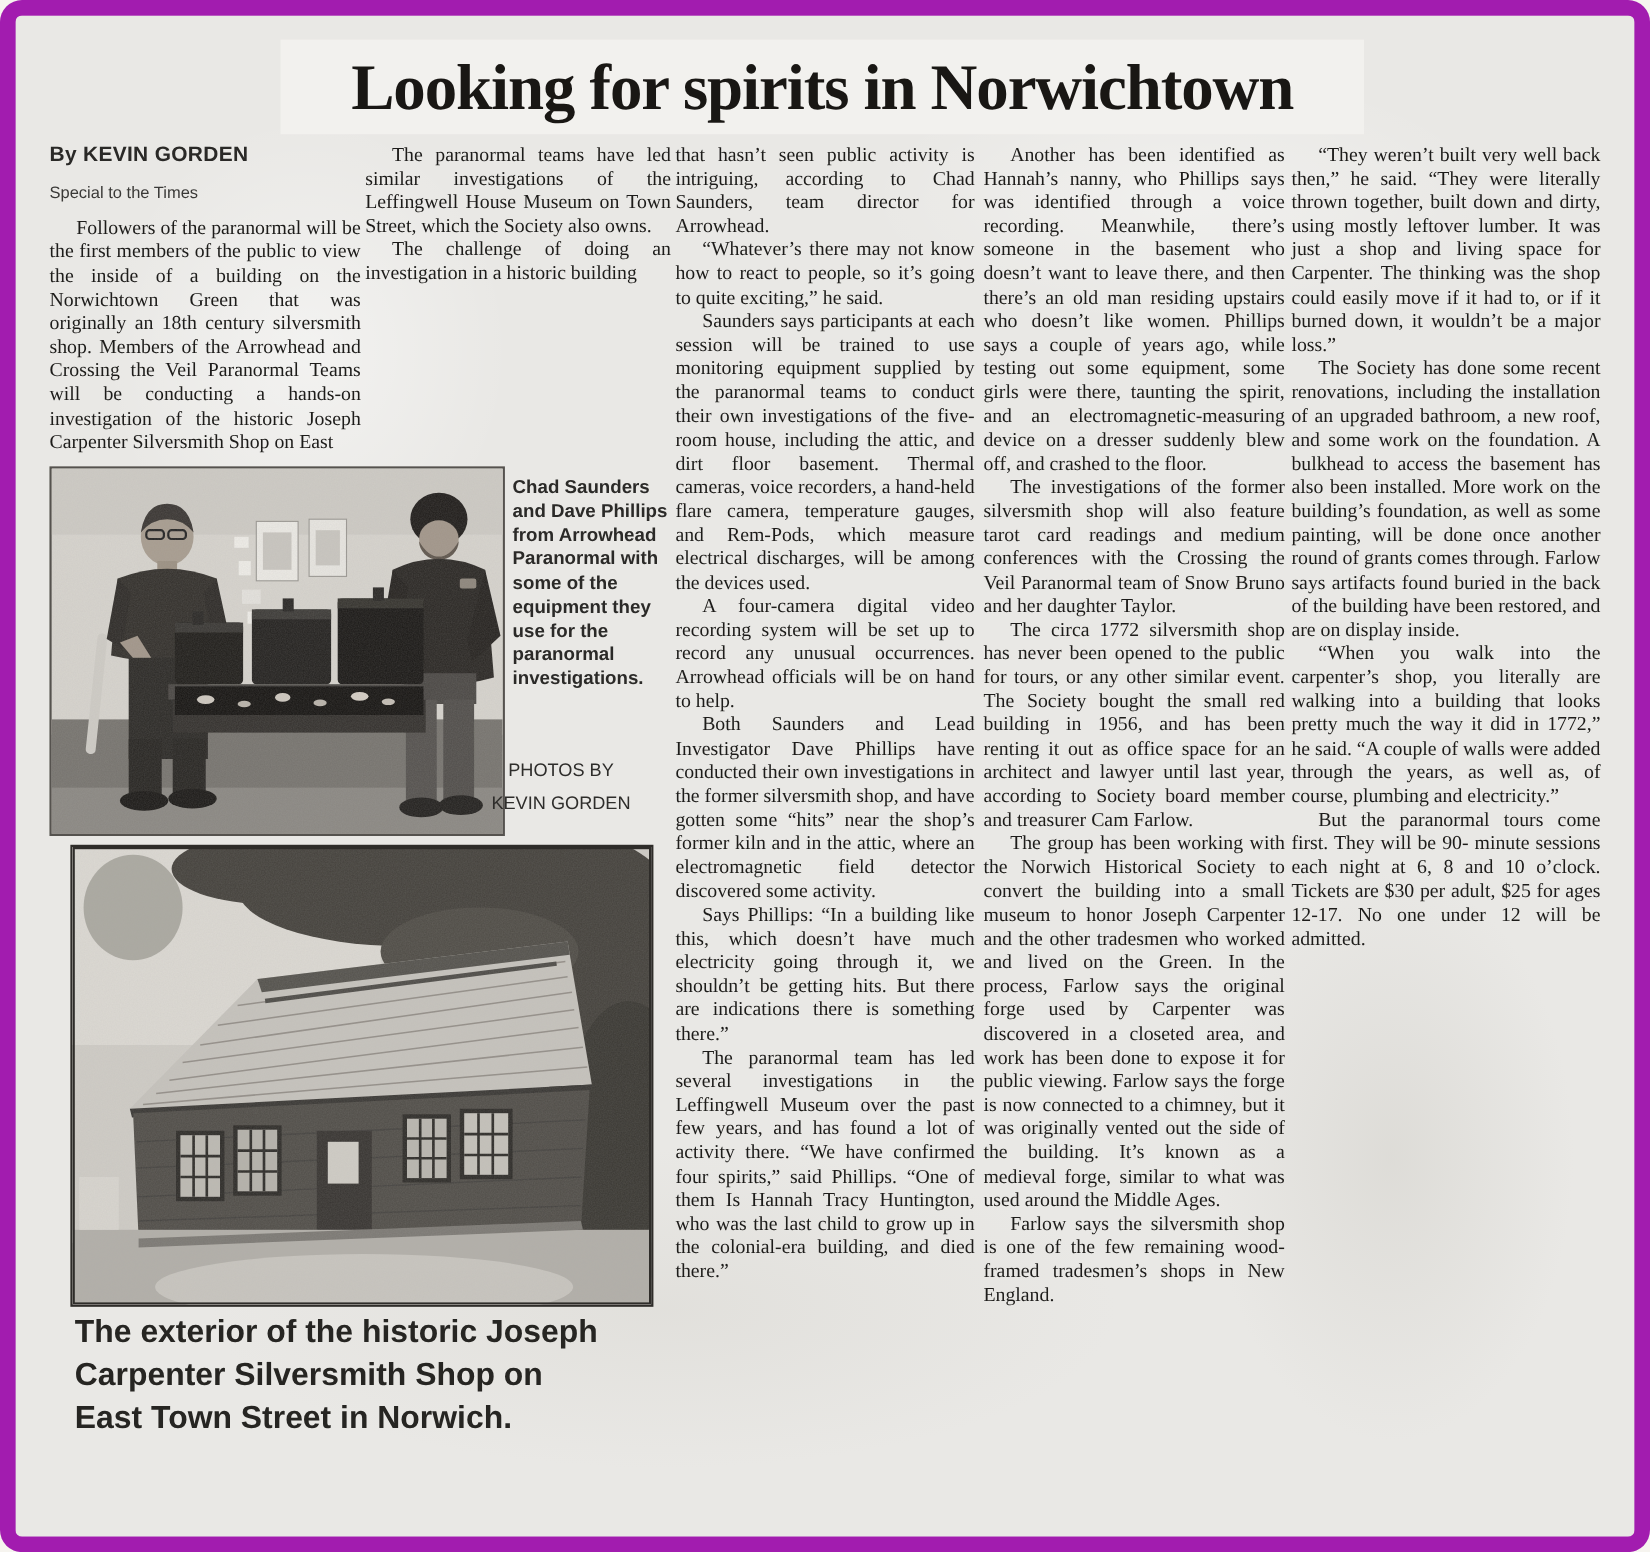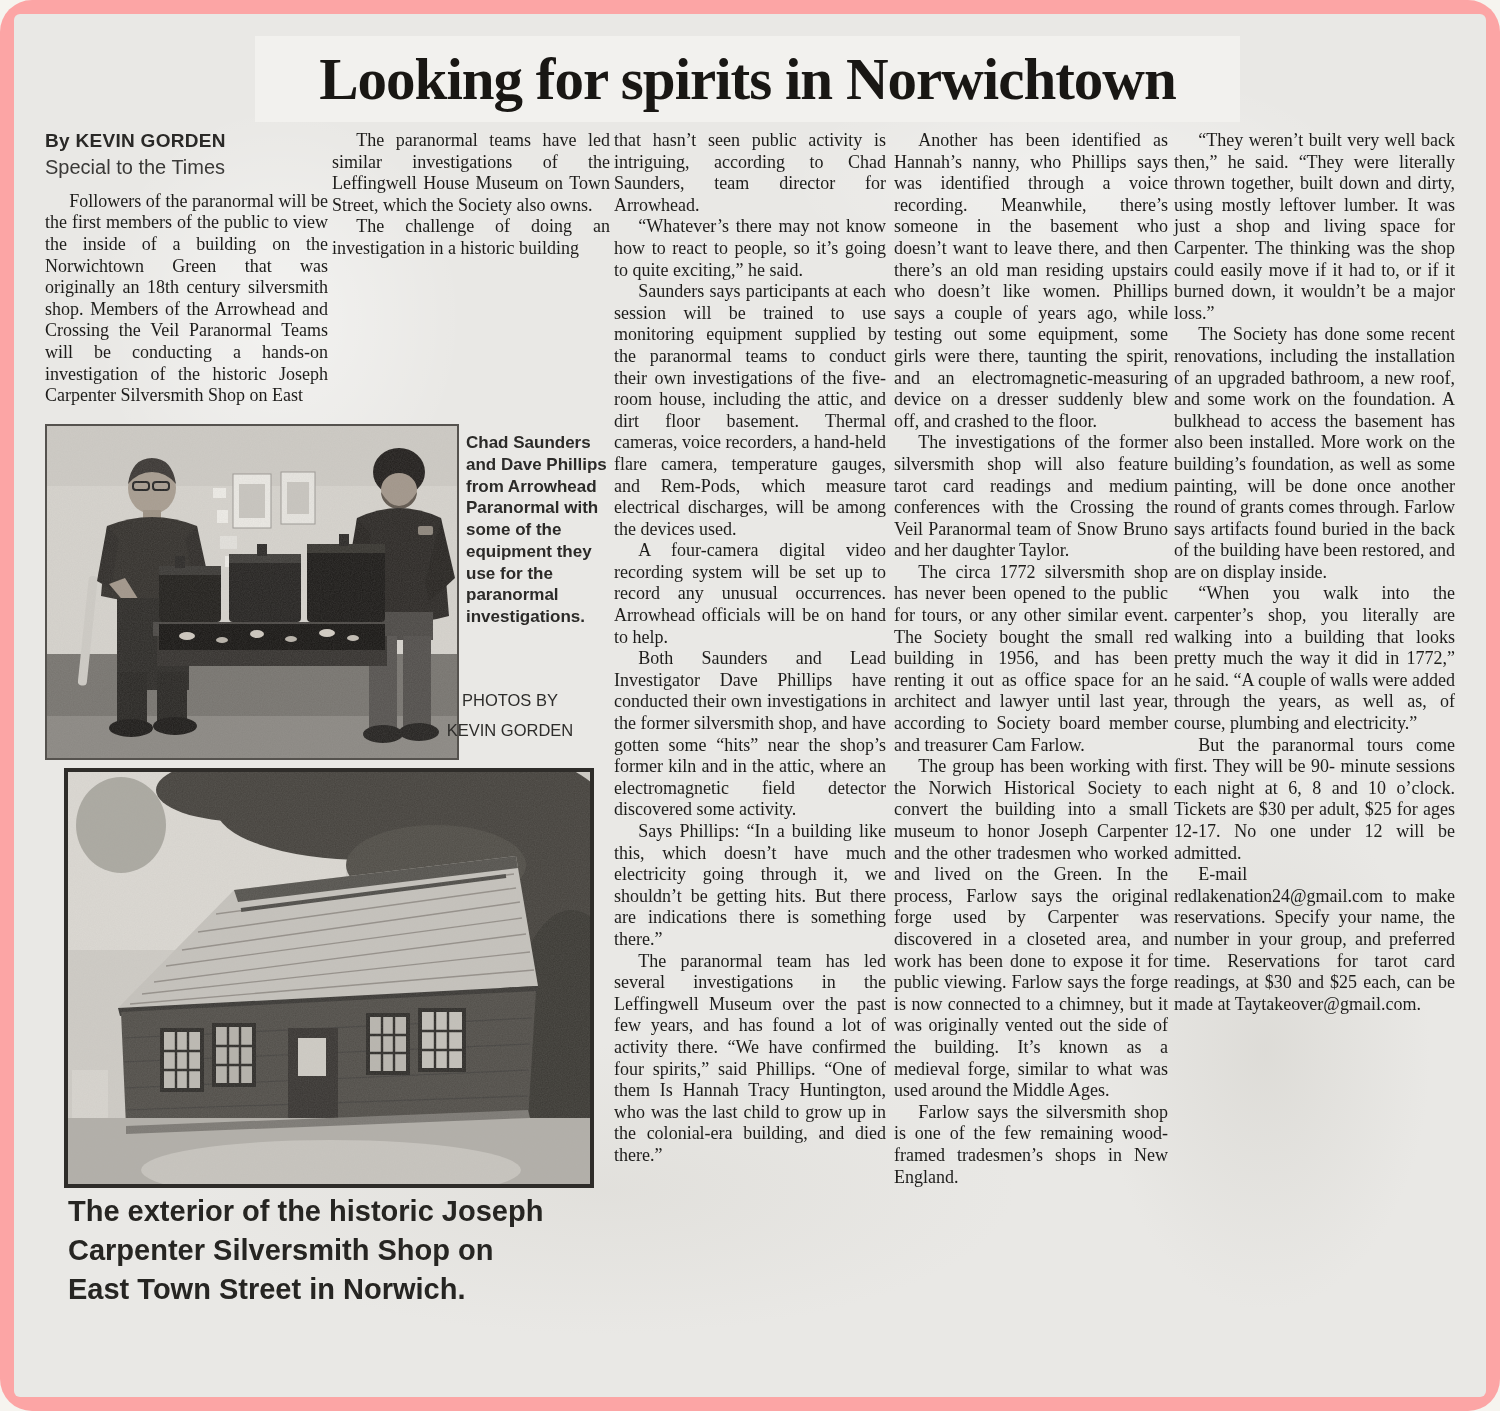--- a/index.html
+++ b/index.html
@@ -2,21 +2,21 @@
 <html lang="en"><head>
 <meta charset="utf-8">
 <style>
   html,body{margin:0;padding:0;}
   body{
     width:1500px;height:1411px;position:relative;
     background:#f6f4ef;
     font-family:"Liberation Serif", serif;
   }
   .frame{
-    position:absolute;inset:0;background:#fca5a5;border-radius:32px;
+    position:absolute;inset:0;background:#a21caf;border-radius:20px;
   }
   .page{
     position:absolute;left:14px;top:14px;right:14px;bottom:14px;
     background:#e9e8e5;border-radius:6px;overflow:hidden;
     background-image:
       radial-gradient(closest-side at 18% 22%, rgba(255,255,255,.45), rgba(255,255,255,0) 70%),
       radial-gradient(closest-side at 72% 12%, rgba(255,255,255,.35), rgba(255,255,255,0) 70%),
       radial-gradient(closest-side at 85% 75%, rgba(210,208,202,.5), rgba(210,208,202,0) 75%),
       radial-gradient(closest-side at 40% 85%, rgba(214,212,206,.4), rgba(214,212,206,0) 70%);
   }
@@ -39,21 +39,21 @@
   #col1{left:31px;top:116px;width:283px;}
   #col2{left:318px;top:116px;width:278px;}
   #col3{left:600px;top:116px;width:272px;}
   #col4{left:880px;top:116px;width:274px;}
   #col5{left:1160px;top:116px;width:281px;}
   .byline{
     font-family:"Liberation Sans", sans-serif;
     text-align:left;margin-bottom:12px;
   }
   .byline .by{font-size:19px;font-weight:700;color:#2a2927;letter-spacing:.3px;}
-  .byline .role{font-size:20px;color:#3a3937;margin-top:2px;}
+  .byline .role{font-size:15px;color:#3a3937;margin-top:14px;}
   .photo{
     position:absolute;background:#d6d3cd;
   }
   #photo1{left:31px;top:410px;width:410px;height:332px;border:2px solid #55524e;}
   #photo2{left:50px;top:754px;width:526px;height:416px;border:2px solid #2e2c29;}
   .photo svg{display:block;width:100%;height:100%;}
   .caption{
     position:absolute;font-family:"Liberation Sans", sans-serif;
     font-weight:700;color:#2b2a28;text-align:left;
   }
@@ -113,21 +113,20 @@
           <p class="para">Farlow says the silversmith shop is one of the few remaining wood-framed tradesmen’s shops in New England.</p>
         </div>
     </div>
 
     <div class="col" id="col5">
       <div>
           <p class="para">“They weren’t built very well back then,” he said. “They were literally thrown together, built down and dirty, using mostly leftover lumber. It was just a shop and living space for Carpenter. The thinking was the shop could easily move if it had to, or if it burned down, it wouldn’t be a major loss.”</p>
           <p class="para">The Society has done some recent renovations, including the installation of an upgraded bathroom, a new roof, and some work on the foundation. A bulkhead to access the basement has also been installed. More work on the building’s foundation, as well as some painting, will be done once another round of grants comes through. Farlow says artifacts found buried in the back of the building have been restored, and are on display inside.</p>
           <p class="para">“When you walk into the carpenter’s shop, you literally are walking into a building that looks pretty much the way it did in 1772,” he said. “A couple of walls were added through the years, as well as, of course, plumbing and electricity.”</p>
           <p class="para">But the paranormal tours come first. They will be 90- minute sessions each night at 6, 8 and 10 o’clock. Tickets are $30 per adult, $25 for ages 12-17. No one under 12 will be admitted.</p>
-          <p class="para">E-mail redlakenation24@gmail.com to make reservations. Specify your name, the number in your group, and preferred time. Reservations for tarot card readings, at $30 and $25 each, can be made at Taytakeover@gmail.com.</p>
         </div>
     </div>
 
     <div class="photo" id="photo1">
       <svg viewBox="0 0 410 332" preserveAspectRatio="none">
         <defs>
           <filter id="grain1" x="0" y="0" width="100%" height="100%">
             <feTurbulence type="fractalNoise" baseFrequency="0.9" numOctaves="2" stitchTiles="stitch"></feTurbulence>
             <feColorMatrix type="matrix" values="0 0 0 0 0.45  0 0 0 0 0.44  0 0 0 0 0.42  0 0 0 0.35 0"></feColorMatrix>
           </filter>

